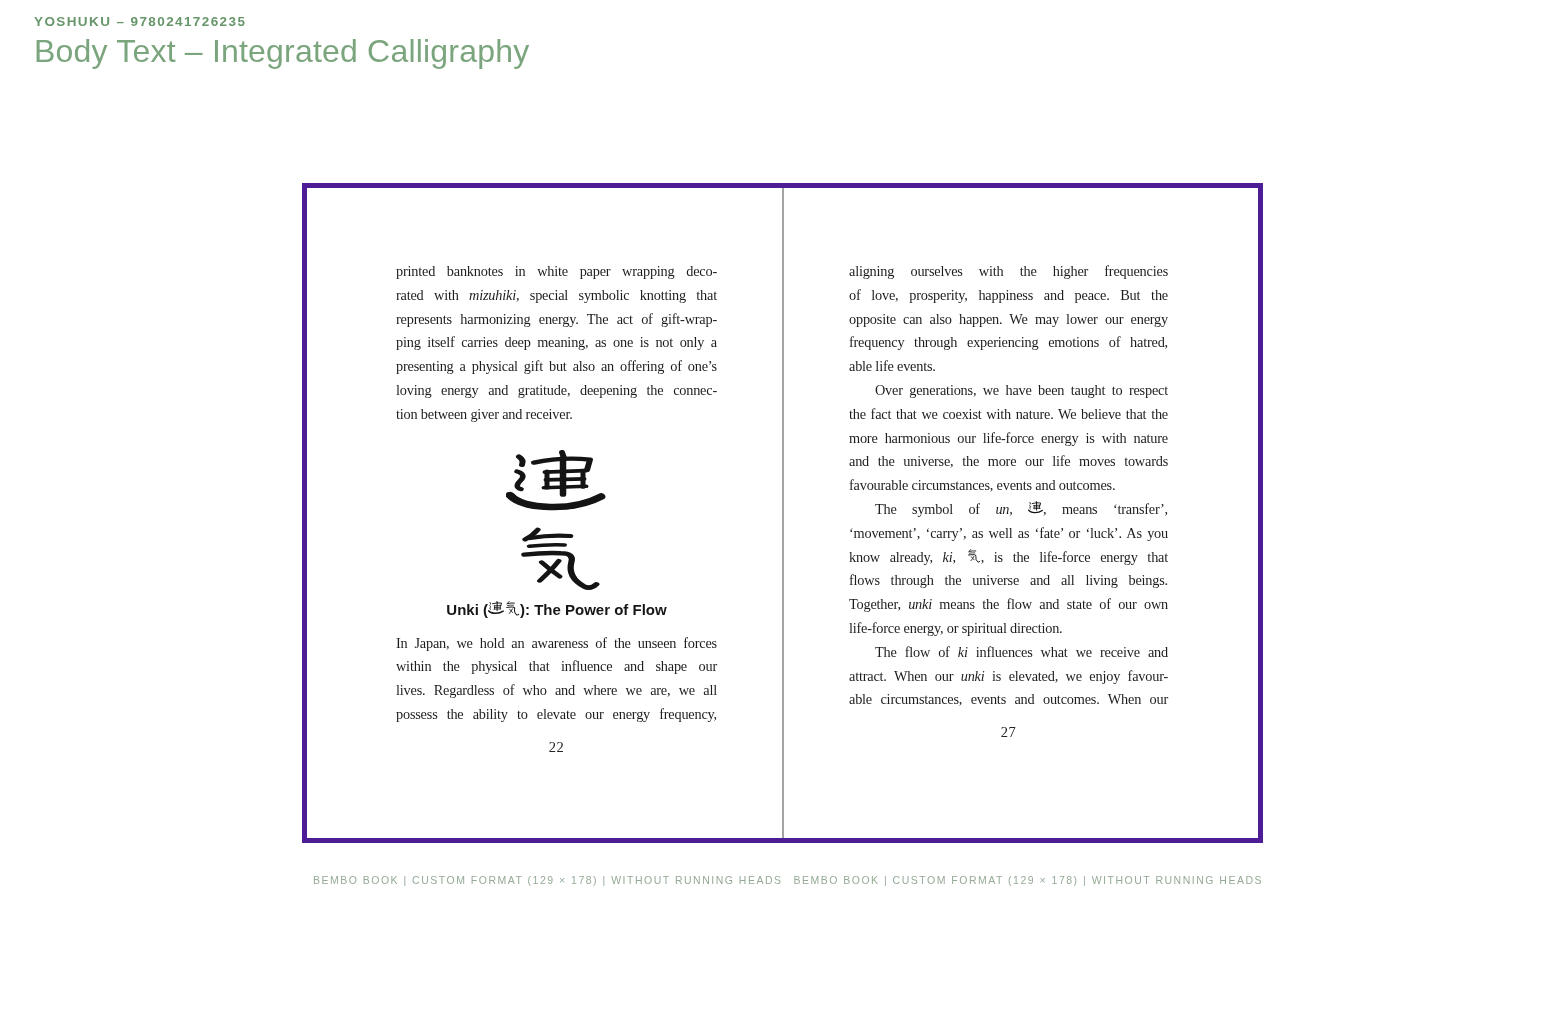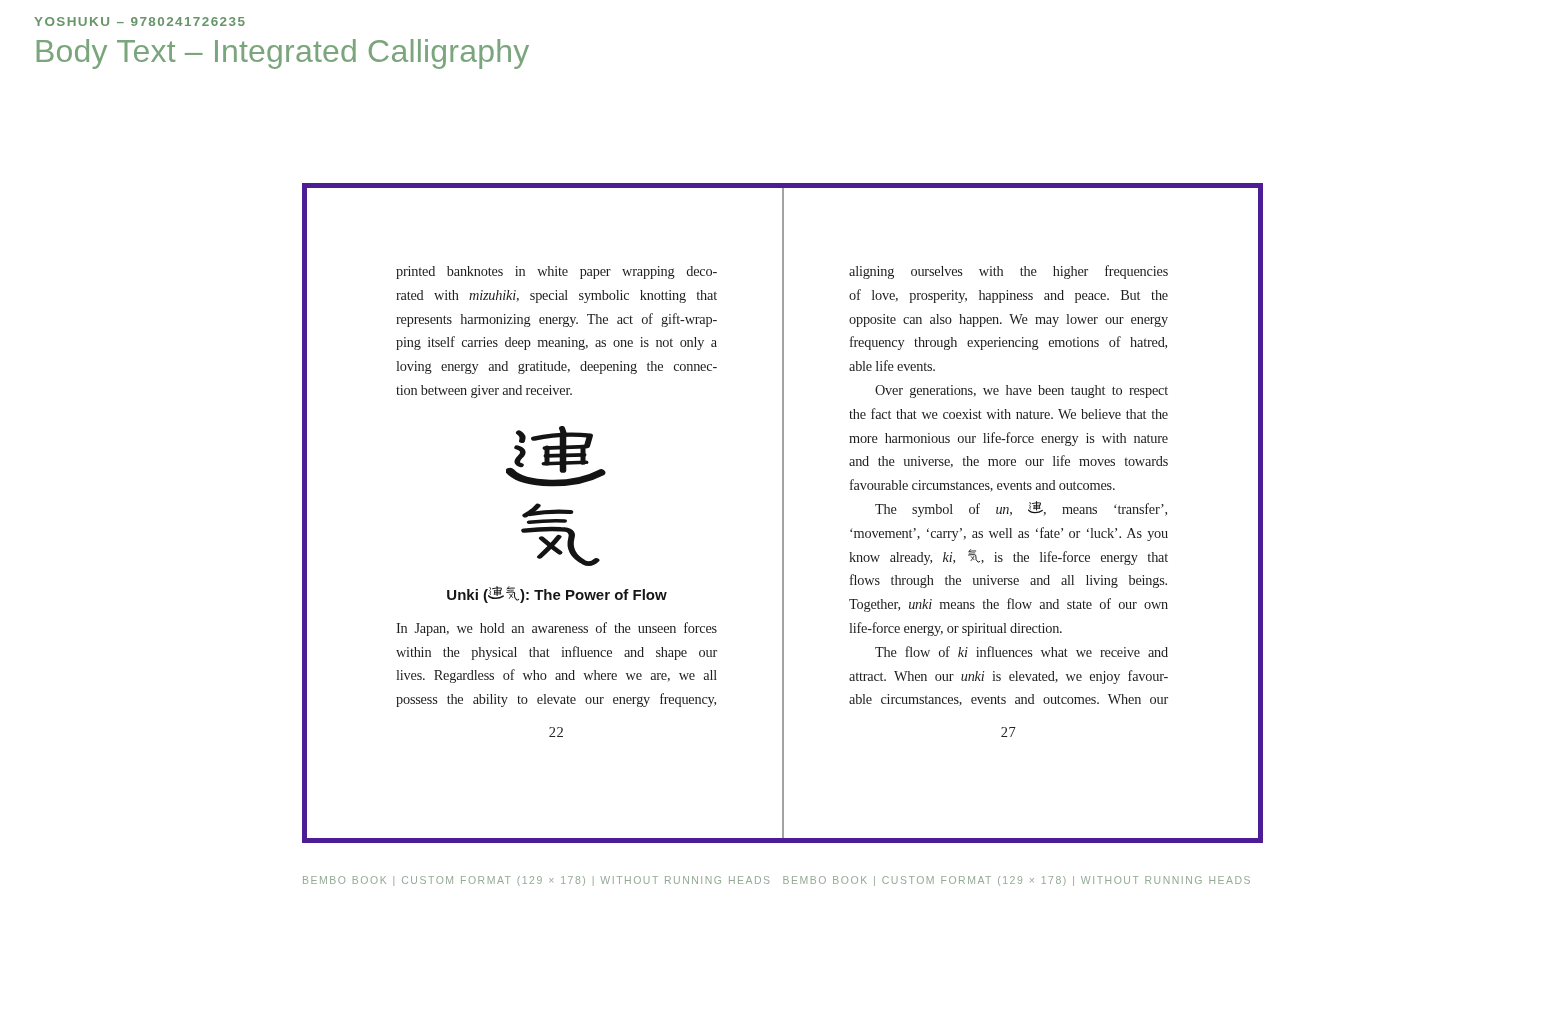--- a/index.html
+++ b/index.html
@@ -23,30 +23,30 @@
   .line { font-family:"Liberation Serif","DejaVu Serif",serif; font-size:14.3px;
           line-height:23.8px; color:#1d1d1d; letter-spacing:-0.2px;
           text-align:justify; text-align-last:justify; white-space:nowrap; }
   .line.al  { text-align-last:left; }
   .line.ind { text-indent:26px; }
   .it { font-style:italic; }
 
   .cjk { width:15px; height:15px; vertical-align:-2px; }
 
   .calli-wrap { height:145px; margin-top:24px; display:flex; justify-content:center; align-items:center; }
-  .caption { margin-top:12px; text-align:center; font-family:"Liberation Sans",sans-serif;
+  .caption { margin-top:3px; text-align:center; font-family:"Liberation Sans",sans-serif;
              font-weight:700; font-size:15px; line-height:22px; color:#161616; }
   .caption .cjk { width:16px; height:16px; vertical-align:-2.5px; }
   .p2 { margin-top:11px; }
   .pagenum { margin-top:12px; text-align:center; font-family:"Liberation Serif",serif;
              font-size:14.5px; color:#242424; letter-spacing:.5px; }
 
   
   .footers { position:absolute; left:302px; top:874px; width:961px; display:flex; }
-  .footer { width:480.5px; text-align:left; font-size:10.5px; letter-spacing:1.5px;
+  .footer { width:480.5px; text-align:right; font-size:10.5px; letter-spacing:1.5px;
             color:#95aa96; font-weight:400; }
 
   .defs { position:absolute; width:0; height:0; overflow:hidden; }
   .stroke { fill:none; stroke:#141414; stroke-linecap:round; stroke-linejoin:round; }
 </style>
 </head>
 <body>
 
 <svg class="defs" xmlns="http://www.w3.org/2000/svg" aria-hidden="true">
   <defs>
@@ -82,20 +82,21 @@
   </div>
 
   <div class="spread">
 
     <div class="page pl">
       <div>
         <div class="line">printed banknotes in white paper wrapping deco-</div>
         <div class="line"><span>rated with </span><span class="it">mizuhiki</span><span>, special symbolic knotting that</span></div>
         <div class="line">represents harmonizing energy. The act of gift-wrap-</div>
         <div class="line">ping itself carries deep meaning, as one is not only a</div>
+        <div class="line">presenting a physical gift but also an offering of one’s</div>
         <div class="line">loving energy and gratitude, deepening the connec-</div>
         <div class="line al">tion between giver and receiver.</div>
       </div>
 
       <div class="calli-wrap">
         <svg width="106" height="146" viewBox="0 0 106 146" xmlns="http://www.w3.org/2000/svg">
           <use href="#g-un" x="3" y="0" width="100" height="74"></use>
           <use href="#g-ki" x="5" y="77" width="96" height="69"></use>
         </svg>
       </div>

